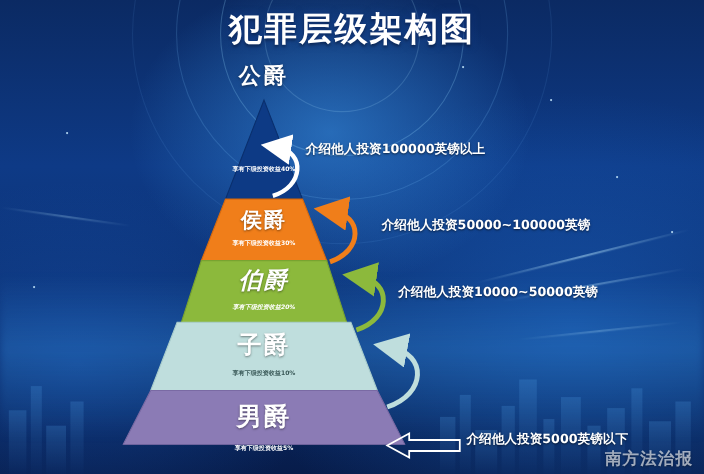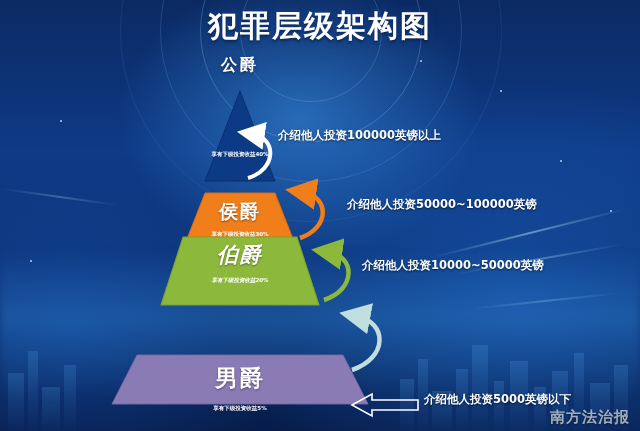--- a/index.html
+++ b/index.html
@@ -60,21 +60,21 @@
     text-shadow:0 1px 2px rgba(0,0,0,.45);
     font-family:"DejaVu Sans","Liberation Sans",sans-serif;
   }
   .tier .sub{
     position:absolute;left:0;right:0;text-align:center;color:#ffffff;
     font-size:5.5px;line-height:7px;font-weight:bold;
     font-family:"DejaVu Sans","Liberation Sans",sans-serif;
   }
   .peaktext{
     position:absolute;left:0;right:0;text-align:center;color:#ffffff;
-    font-size:16px;font-weight:bold;letter-spacing:3px;
+    font-size:20px;font-weight:bold;letter-spacing:3px;
     text-shadow:0 1px 3px rgba(0,0,0,.5);
     font-family:Liberation Sans, sans-serif;
   }
 
   
   .anno{
     position:absolute;color:#ffffff;font-size:11.5px;font-weight:bold;white-space:nowrap;
     text-shadow:0 1px 2px rgba(0,0,0,.6);
     font-family:"DejaVu Sans","Liberation Sans",sans-serif;
   }
@@ -133,36 +133,43 @@
 
     <div class="peaktext" style="top:0px;">公爵</div>
 
     <div class="tier" style="top:36px;height:90px;">
       <svg class="shape" viewBox="0 0 300 90" preserveAspectRatio="none">
         <polygon points="150,0 185,90 115,90" fill="#0d3a85" stroke="#0a2f6d" stroke-width="1"></polygon>
       </svg>
       <div class="sub" style="top:60px;">享有下级投资收益40%</div>
     </div>
 
-    <div class="tier" style="top:126px;height:56px;margin-top:12px;">
+    <div class="tier" style="top:126px;height:56px;">
       <svg class="shape" viewBox="0 0 300 56" preserveAspectRatio="none">
         <polygon points="115,0 185,0 207,56 93,56" fill="#f07e1a" stroke="#d86a0e" stroke-width="1"></polygon>
       </svg>
       <div class="lbl" style="top:6px;font-size:19px;letter-spacing:2px;">侯爵</div>
       <div class="sub" style="top:38px;">享有下级投资收益30%</div>
     </div>
 
     <div class="tier" style="top:182px;height:68px;font-style:italic;">
       <svg class="shape" viewBox="0 0 300 56" preserveAspectRatio="none">
         <polygon points="93,0 207,0 229,56 71,56" fill="#8cb93c" stroke="#79a330" stroke-width="1"></polygon>
       </svg>
       <div class="lbl" style="top:4px;font-size:21px;letter-spacing:2px;">伯爵</div>
       <div class="sub" style="top:40px;">享有下级投资收益20%</div>
     </div>
 
+    <div class="tier" style="top:238px;height:62px;">
+      <svg class="shape" viewBox="0 0 300 62" preserveAspectRatio="none">
+        <polygon points="71,0 229,0 253,62 47,62" fill="#bfdedd" stroke="#a8cccb" stroke-width="1"></polygon>
+      </svg>
+      <div class="lbl" style="top:6px;font-size:22px;letter-spacing:2px;">子爵</div>
+      <div class="sub" style="top:44px;color:#3b5a59;">享有下级投资收益10%</div>
+    </div>
 
     <div class="tier" style="top:300px;height:49px;">
       <svg class="shape" viewBox="0 0 300 68" preserveAspectRatio="none">
         <polygon points="47,0 253,0 278,68 22,68" fill="#8b7bb5" stroke="#7a6aa4" stroke-width="1"></polygon>
       </svg>
       <div class="lbl" style="top:8px;font-size:23px;letter-spacing:2px;">男爵</div>
       <div class="sub" style="top:50px;">享有下级投资收益5%</div>
     </div>
   </div>
 

